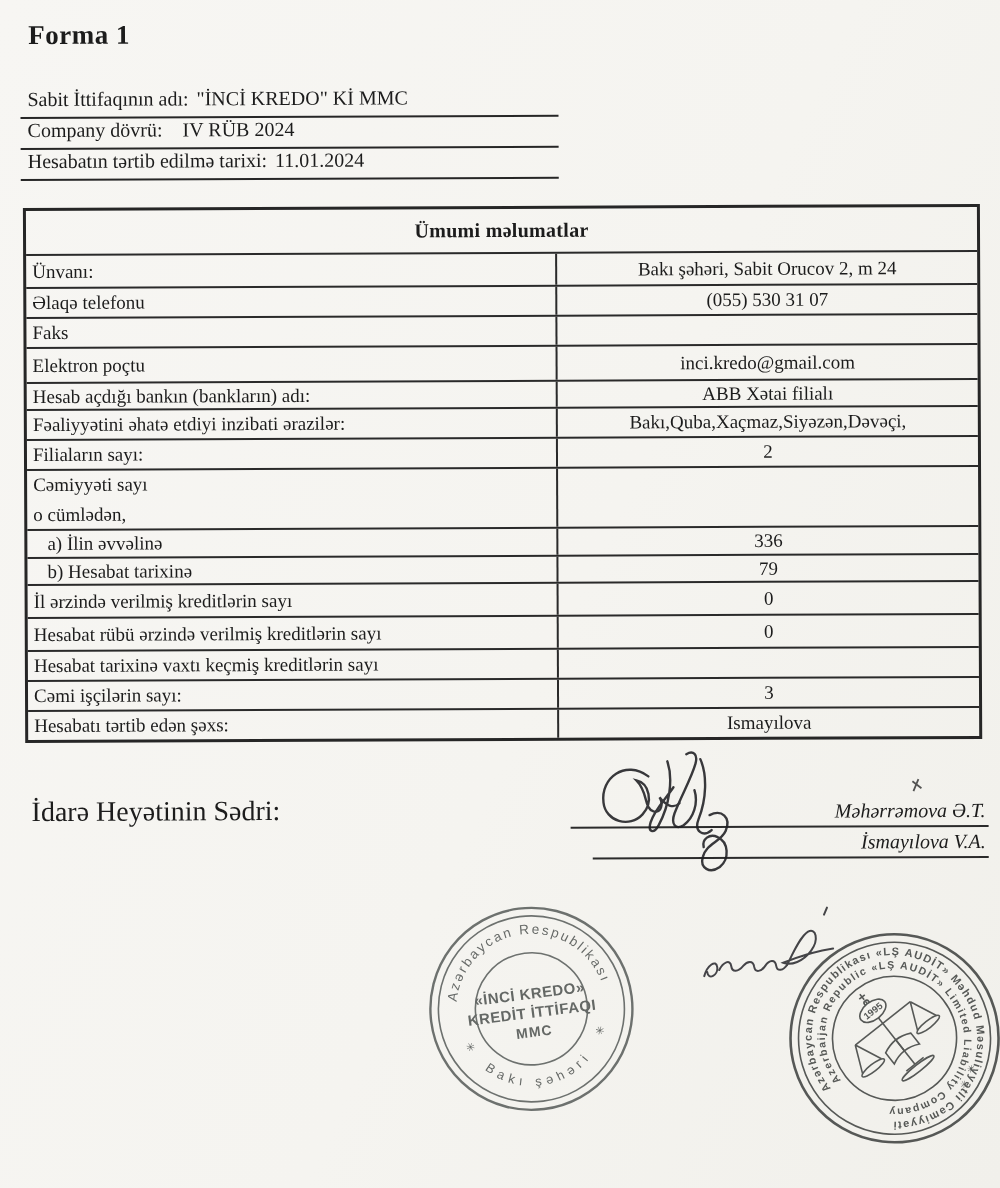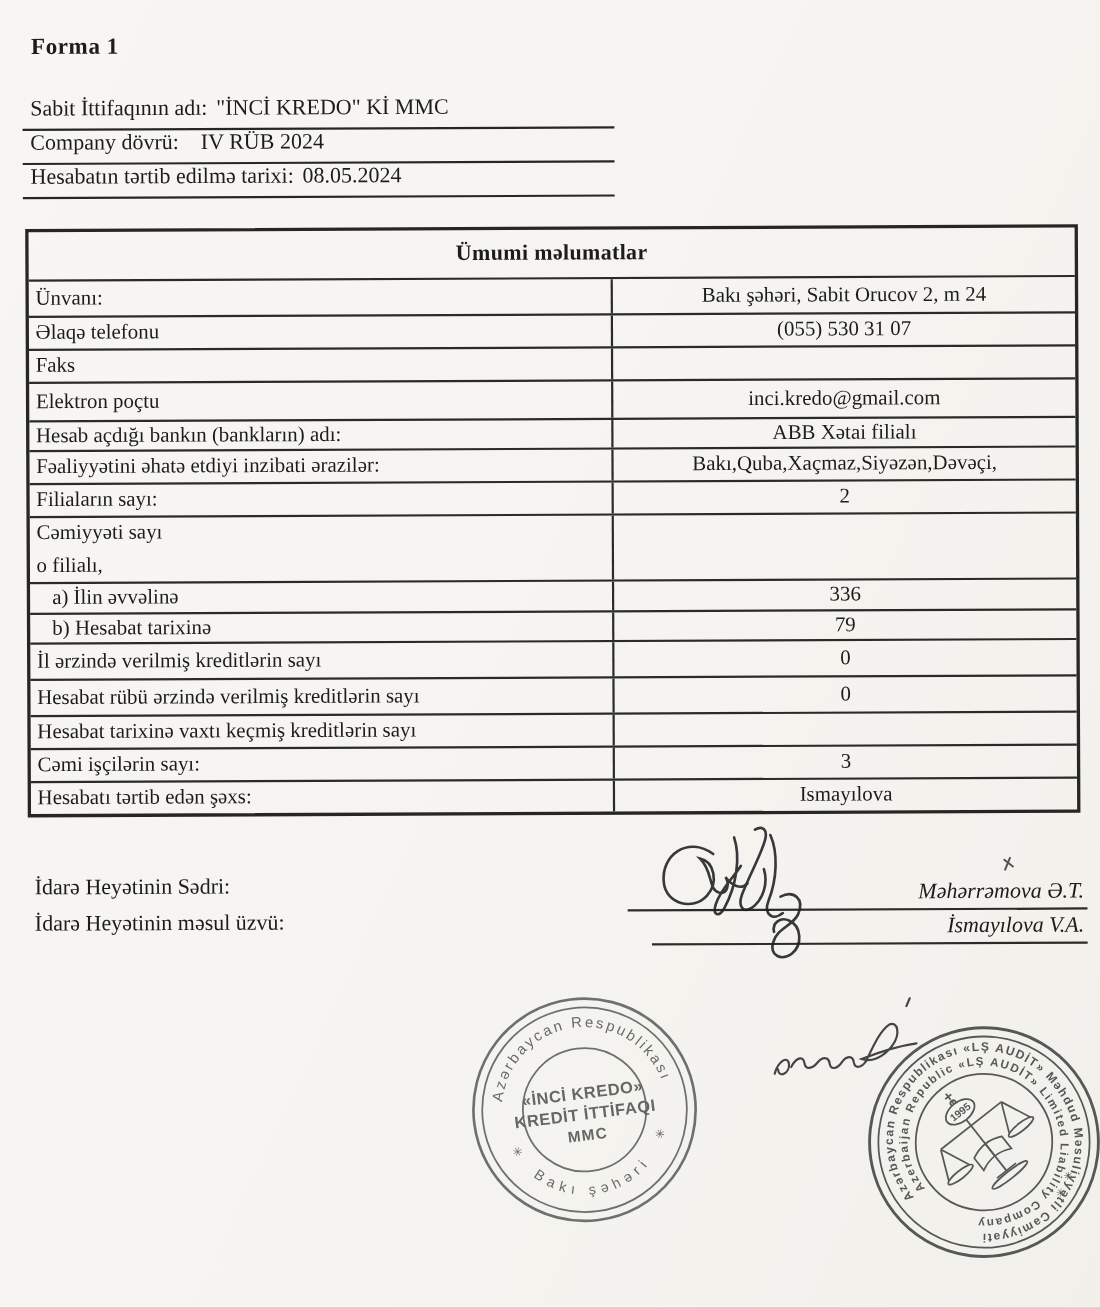--- a/index.html
+++ b/index.html
@@ -9,55 +9,55 @@
     background:#fbfaf8;
     font-family:"Liberation Serif","DejaVu Serif",serif;
     color:#1c1c1c;
   }
   #paper {
     position:absolute; inset:0;
     background:linear-gradient(115deg,#f7f6f3 0%,#f5f4f0 55%,#f1f0eb 100%);
   }
   #tilt { position:absolute; inset:0; transform:rotate(-0.25deg); transform-origin:500px 0; }
 
-  .forma { position:absolute; left:28px; top:28px; font-size:21px; font-weight:bold; letter-spacing:.5px;text-align:center; }
+  .forma { position:absolute; left:28px; top:18px; font-size:27px; font-weight:bold; letter-spacing:.5px;text-align:center; }
 
   .headlines { position:absolute; left:20px; top:86px; width:538px; }
   .hline { height:31px; border-bottom:2px solid #262626; font-size:20px; padding-left:7px; white-space:nowrap; }
   .hline .lv { margin-left:8px; }
   .hline.gap .lv { margin-left:20px; }
 
   .gtable { position:absolute; left:22px; top:206px; width:957px; border:3px solid #262626; }
   .thead { height:43px; display:flex; align-items:center; justify-content:center; font-size:20px; font-weight:bold; letter-spacing:.3px; }
   .trow { display:flex; align-items:stretch; border-top:2px solid #2a2a2a; }
   .tlabel { width:531px; border-right:2px solid #2a2a2a; padding:1px 6px; font-size:19px; display:flex; align-items:center; }
   .tlabel.indent { padding-left:20px; }
   .tlabel.two { flex-direction:column; align-items:flex-start; justify-content:space-between; padding-top:3px; padding-bottom:3px; }
   .tvalue { flex:1; display:flex; align-items:center; justify-content:center; font-size:19px; text-align:center; padding:0 4px; }
 
-  .sig-label { position:absolute; left:28px; font-size:20px; white-space:nowrap; }
+  .sig-label { position:absolute; left:28px; font-size:28px; white-space:nowrap; }
   .sig-line  { position:absolute; border-top:2px solid #2b2b2b; height:0; }
   .sig-name  { position:absolute; font-style:italic; font-size:20px; text-align:right; white-space:nowrap; }
 
   svg.stamp { position:absolute; }
   svg.stamp text { font-family:"Liberation Sans","DejaVu Sans",sans-serif; }
   .annotations { position:absolute; left:0; top:0; pointer-events:none; }
 </style>
 </head>
 <body>
 
 <div id="paper">
 <div id="tilt">
 
   <div class="forma">Forma 1</div>
 
   <div class="headlines">
     <div class="hline"><span>Sabit İttifaqının adı:</span><span class="lv">"İNCİ KREDO" Kİ MMC</span></div>
     <div class="hline gap"><span>Company dövrü:</span><span class="lv">IV RÜB 2024</span></div>
-    <div class="hline"><span>Hesabatın tərtib edilmə tarixi:</span><span class="lv">08.05.2024</span></div>
+    <div class="hline"><span>Hesabatın tərtib edilmə tarixi:</span><span class="lv">11.01.2024</span></div>
   </div>
 
   <div class="gtable">
     <div class="thead">Ümumi məlumatlar</div>
     <div class="trow" style="height:33px">
       <div class="tlabel">Ünvanı:</div>
       <div class="tvalue">Bakı şəhəri, Sabit Orucov 2, m 24</div>
     </div>
     <div class="trow" style="height:30px">
       <div class="tlabel">Əlaqə telefonu</div>
@@ -79,21 +79,21 @@
       <div class="tlabel">Fəaliyyətini əhatə etdiyi inzibati ərazilər:</div>
       <div class="tvalue">Bakı,Quba,Xaçmaz,Siyəzən,Dəvəçi,</div>
     </div>
     <div class="trow" style="height:30px">
       <div class="tlabel">Filiaların sayı:</div>
       <div class="tvalue">2</div>
     </div>
     <div class="trow" style="height:60px">
       <div class="tlabel two">
         <span>Cəmiyyəti sayı</span>
-        <span>o filialı,</span>
+        <span>o cümlədən,</span>
       </div>
       <div class="tvalue"></div>
     </div>
     <div class="trow" style="height:28px">
       <div class="tlabel indent">a) İlin əvvəlinə</div>
       <div class="tvalue">336</div>
     </div>
     <div class="trow" style="height:27px">
       <div class="tlabel indent">b) Hesabat tarixinə</div>
       <div class="tvalue">79</div>
@@ -114,21 +114,20 @@
       <div class="tlabel">Cəmi işçilərin sayı:</div>
       <div class="tvalue">3</div>
     </div>
     <div class="trow" style="height:30px">
       <div class="tlabel">Hesabatı tərtib edən şəxs:</div>
       <div class="tvalue">Ismayılova</div>
     </div>
   </div>
 
   <div class="sig-label" style="top:794px">İdarə Heyətinin Sədri:</div>
-  <div class="sig-label" style="top:827px">İdarə Heyətinin məsul üzvü:</div>
   <div class="sig-line" style="left:567px;top:827px;width:418px"></div>
   <div class="sig-line" style="left:589px;top:858px;width:396px"></div>
   <div class="sig-name" style="left:700px;top:801px;width:282px">Məhərrəmova Ə.T.</div>
   <div class="sig-name" style="left:700px;top:832px;width:282px">İsmayılova V.A.</div>
 
   <svg class="stamp" style="left:421px;top:903px" width="212" height="212" viewBox="0 0 212 212">
     <g transform="rotate(-7 106 106)" opacity="0.85">
       <g fill="none" stroke="#555a58">
         <circle cx="106" cy="106" r="101" stroke-width="2.4"></circle>
         <circle cx="106" cy="106" r="93" stroke-width="1.6"></circle>

